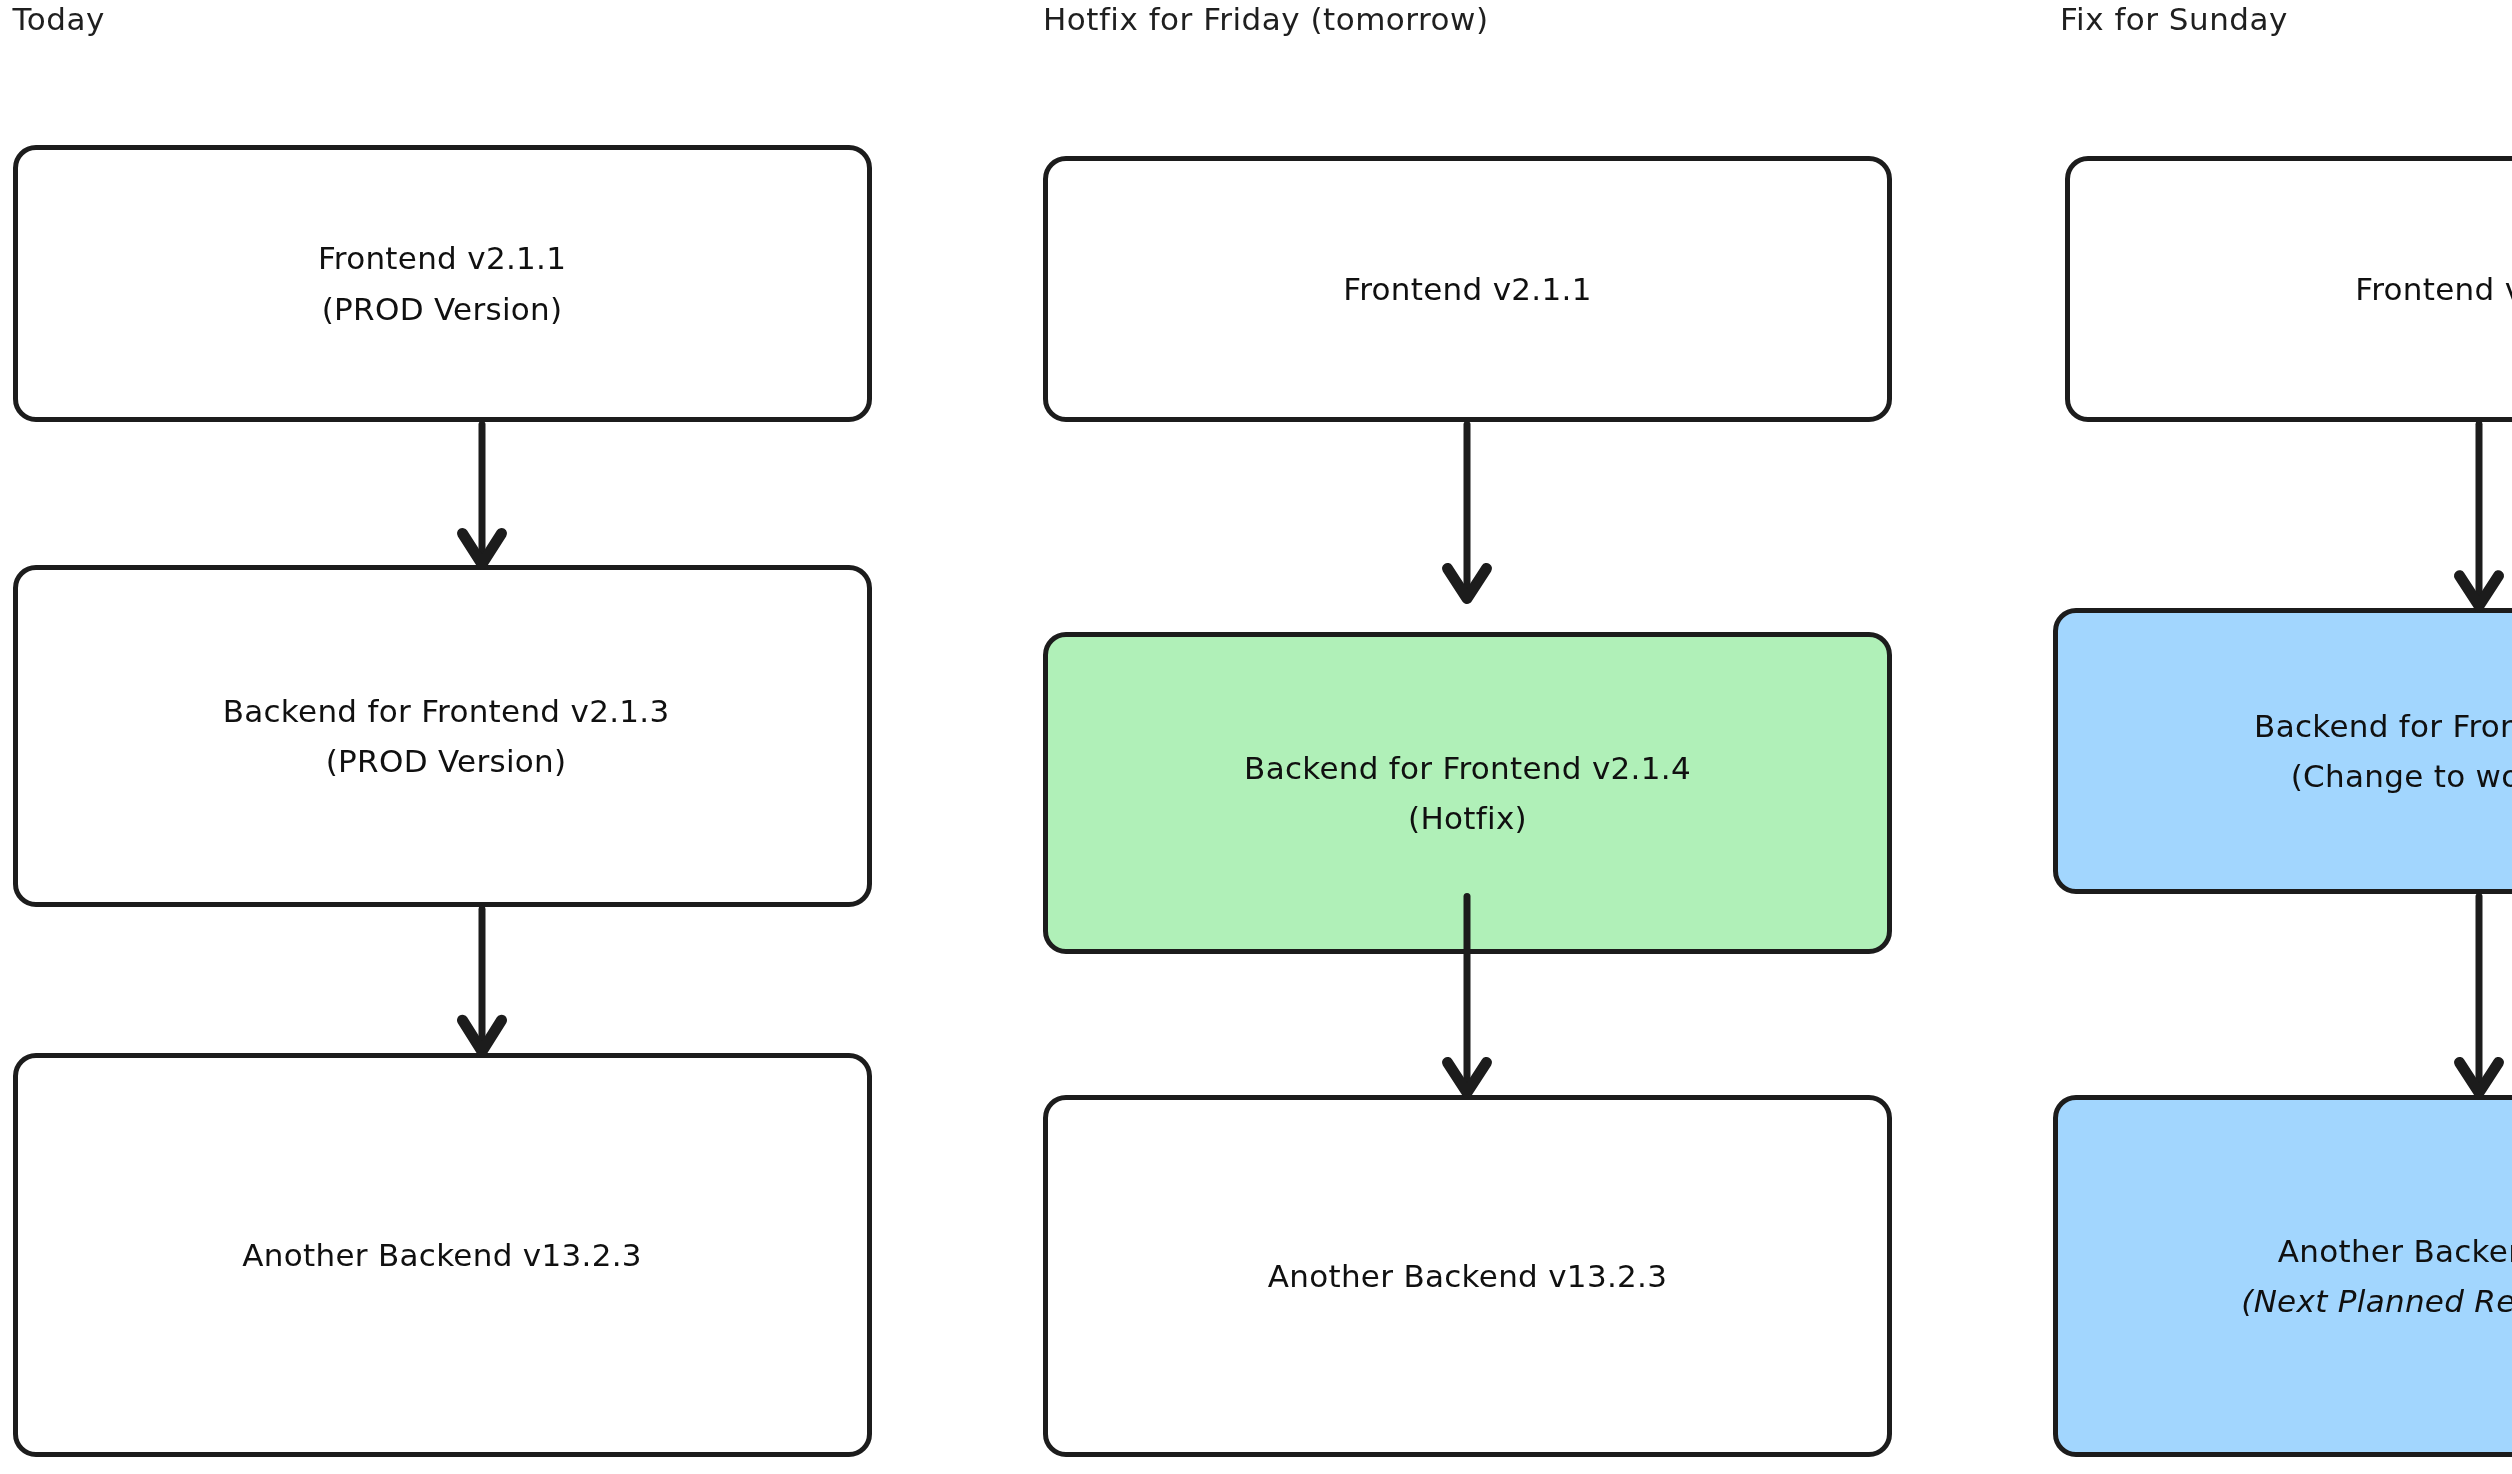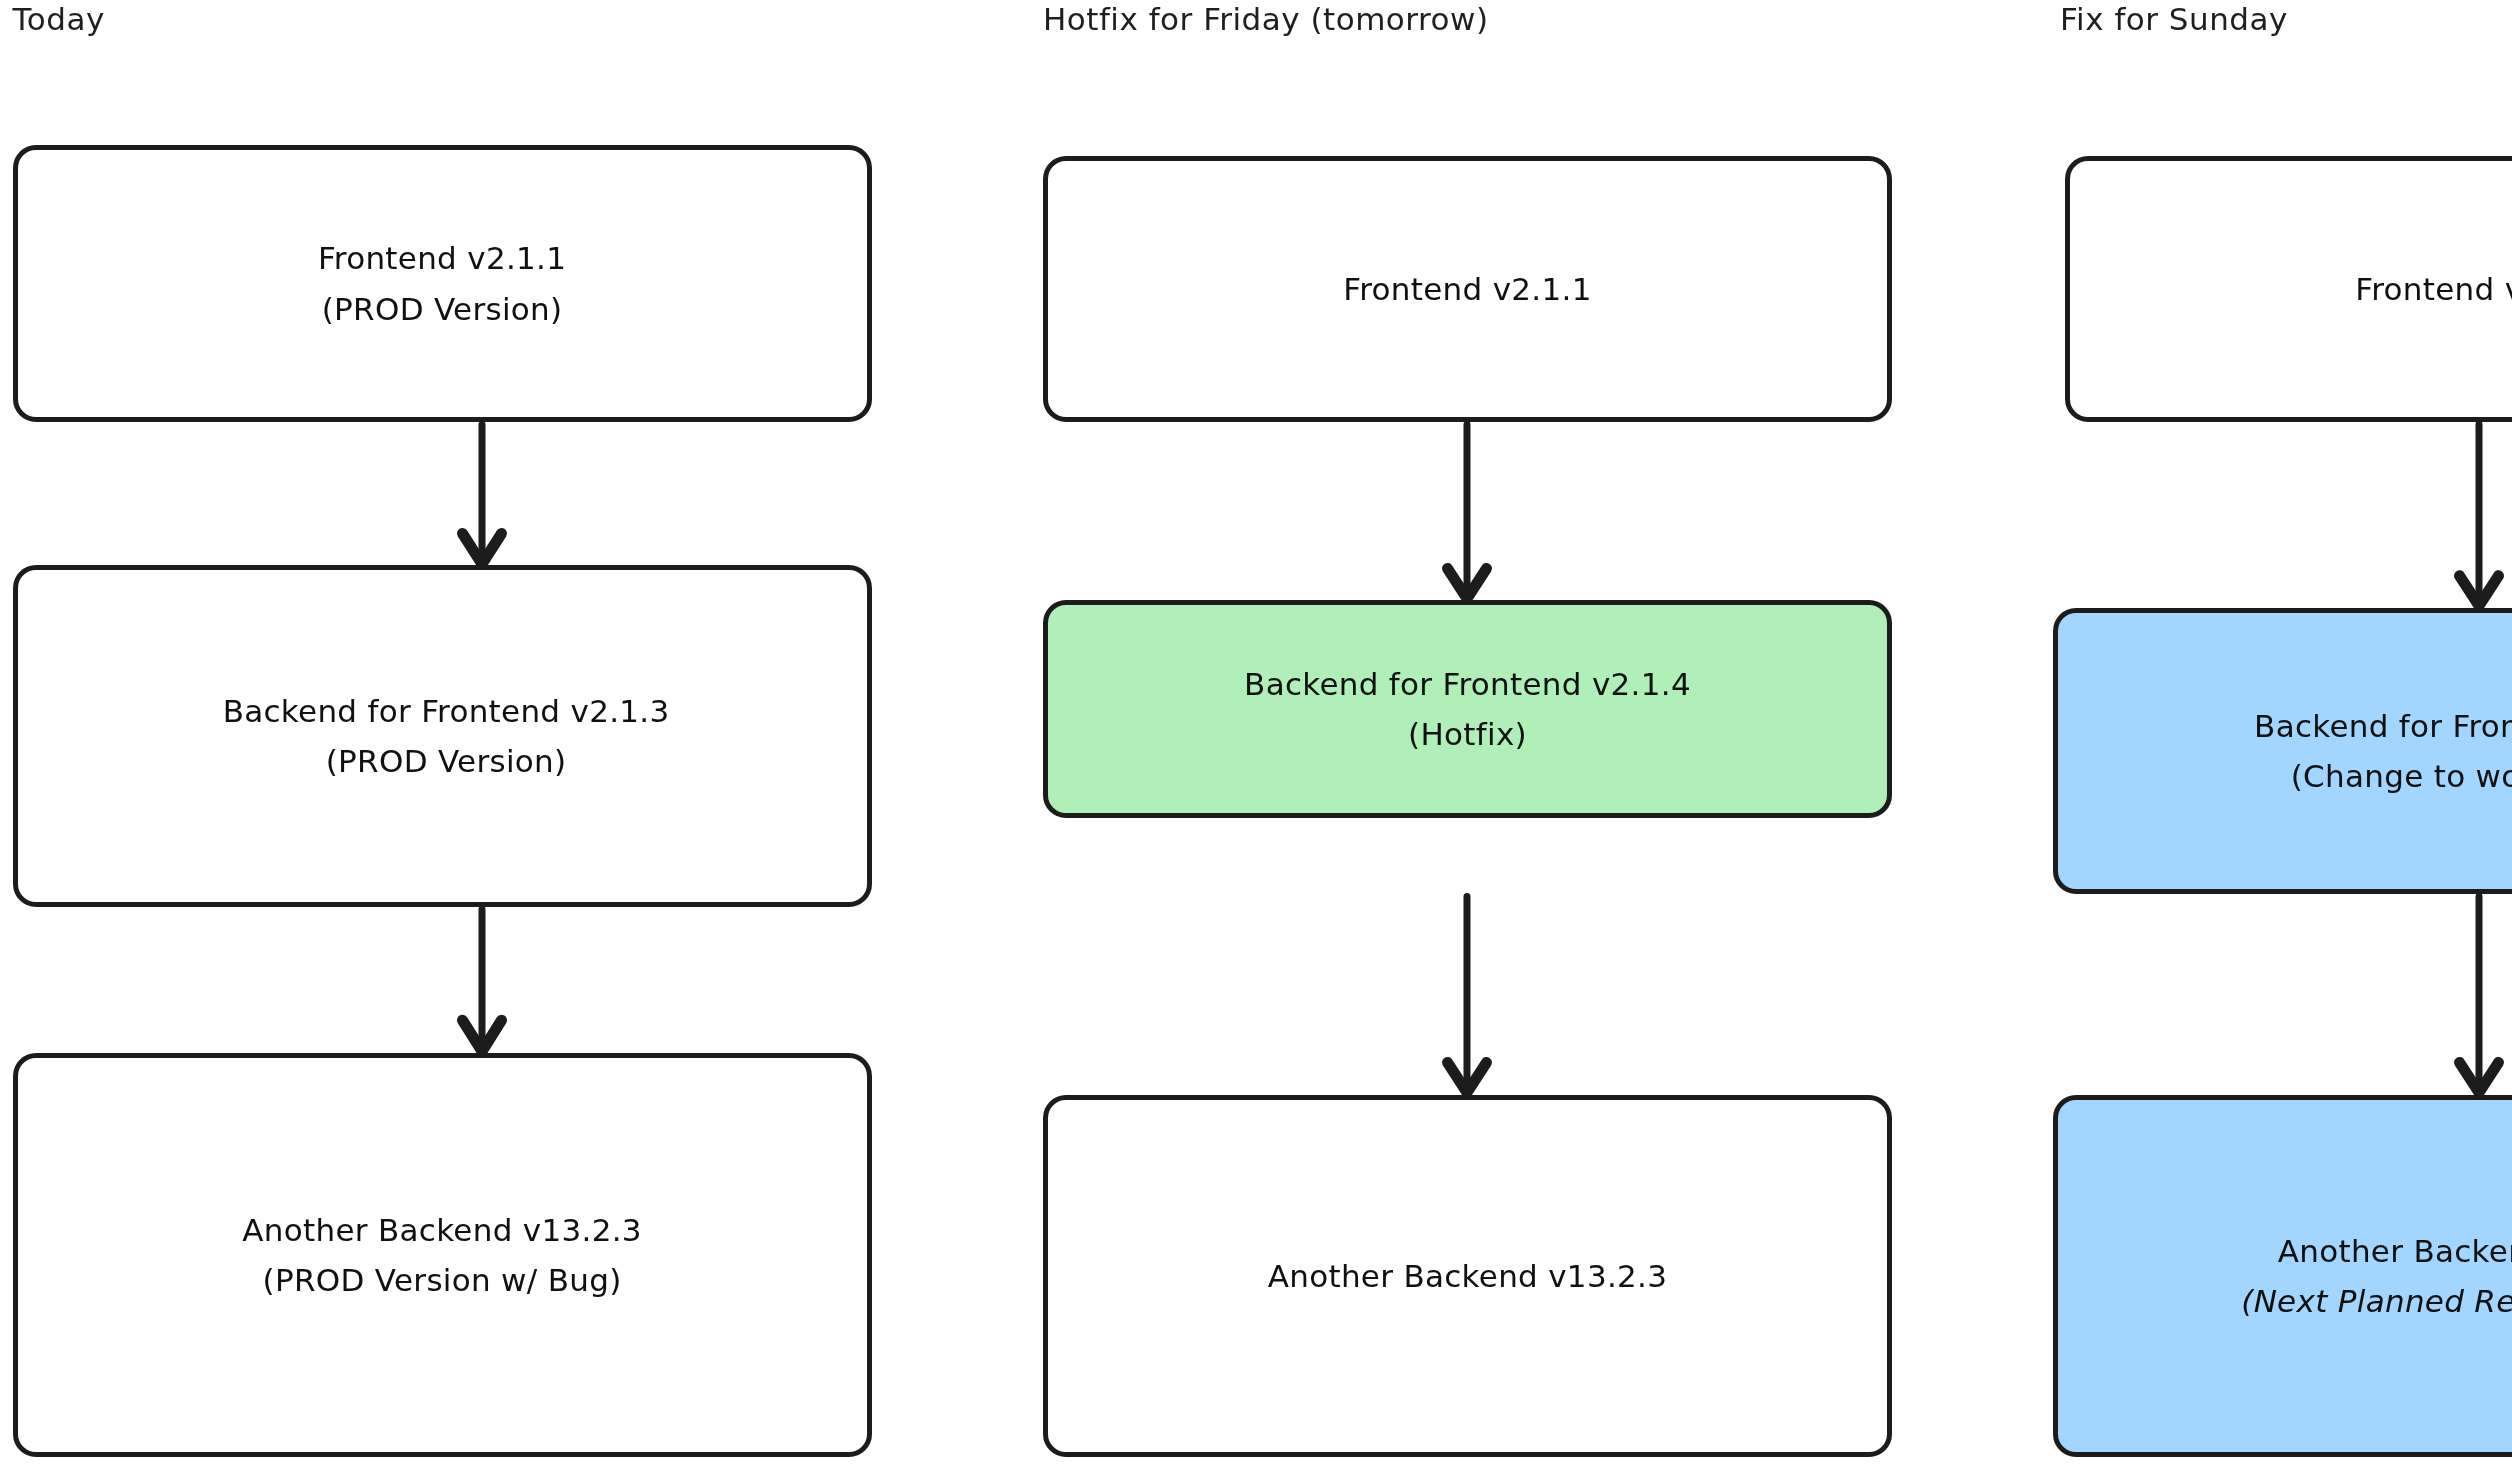--- a/index.html
+++ b/index.html
@@ -86,28 +86,27 @@
     <span class="ln">(PROD Version)</span>
   </div>
 
   <div class="node" style="left:12.6px; top:565px; width:859px; height:342px;padding-left:8px;">
     <span class="ln">Backend for Frontend v2.1.3</span>
     <span class="ln">(PROD Version)</span>
   </div>
 
   <div class="node" style="left:12.6px; top:1053px; width:859px; height:404px;">
     <span class="ln">Another Backend v13.2.3</span>
-    <span class="ln">(PROD Version w/ Bug)</span>
   </div>
 
   <div class="node" style="left:1043px; top:156px; width:849px; height:266px;">
     <span class="ln">Frontend v2.1.1</span>
   </div>
 
-  <div class="node fill-green" style="left:1043px; top:600px; width:849px; height:218px;">
+  <div class="node fill-green" style="left:1043px; top:632px; width:849px; height:322px;">
     <span class="ln">Backend for Frontend v2.1.4</span>
     <span class="ln">(Hotfix)</span>
   </div>
 
   <div class="node" style="left:1043px; top:1095px; width:849px; height:362px;">
     <span class="ln">Another Backend v13.2.3</span>
   </div>
 
   <div class="node" style="left:2065px; top:156px; width:829px; height:266px;">
     <span class="ln">Frontend v2.1.1</span>

